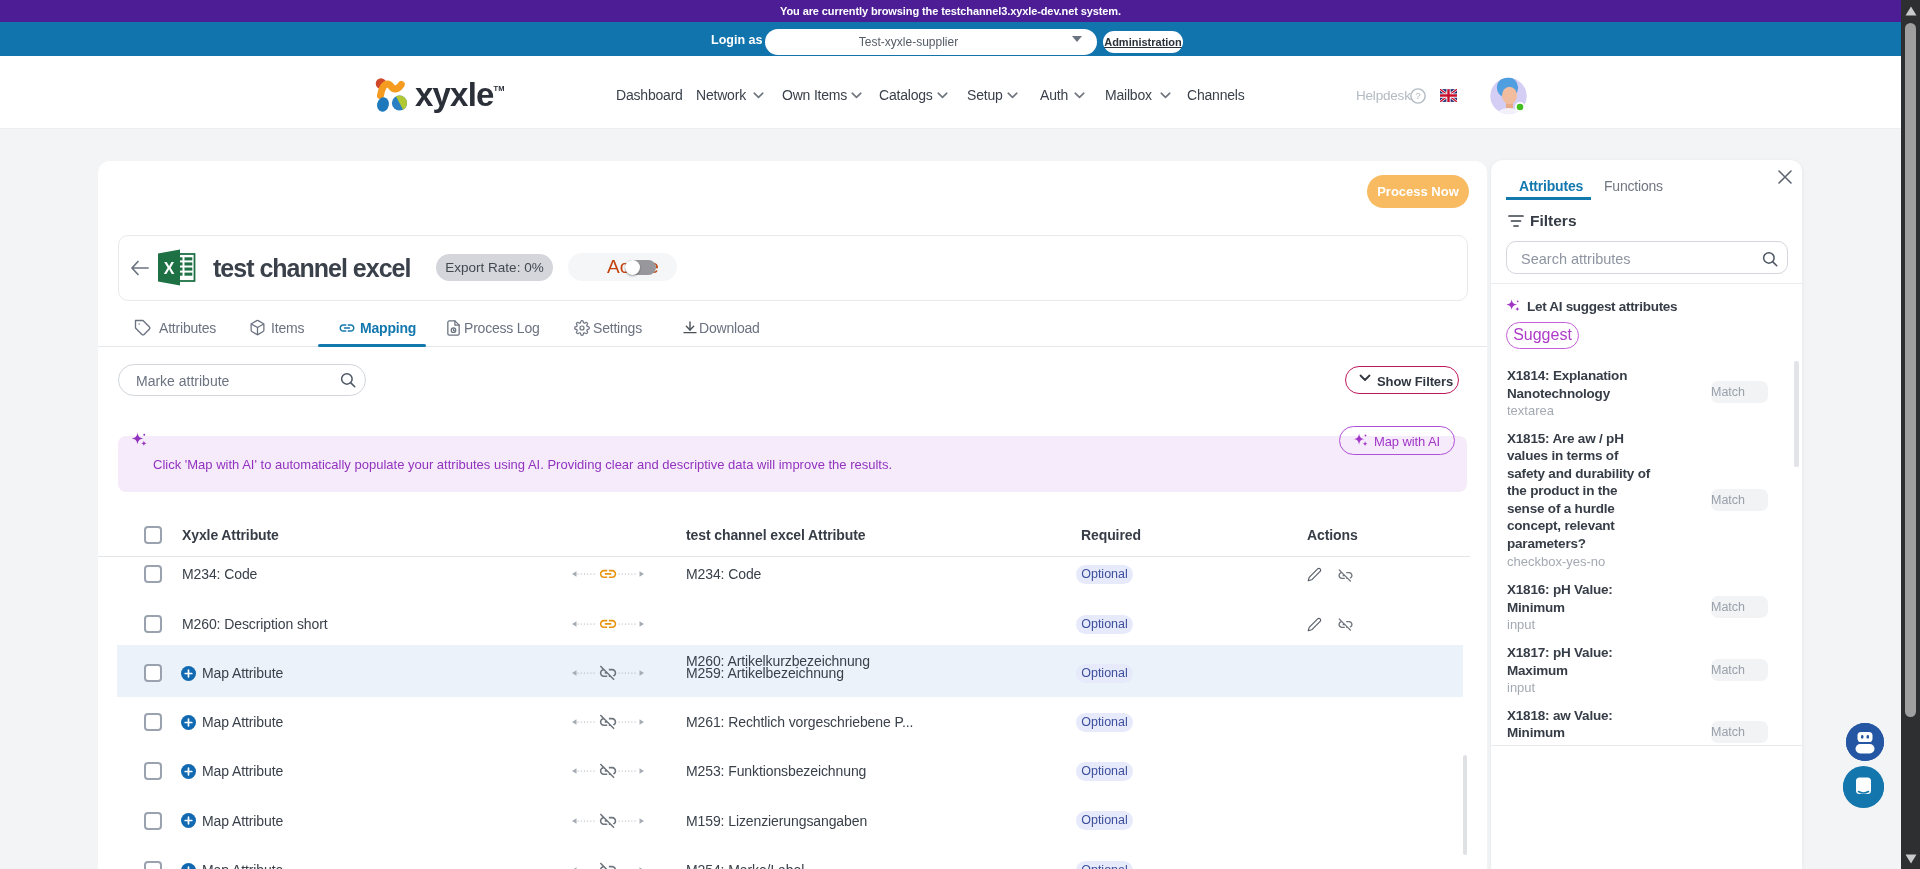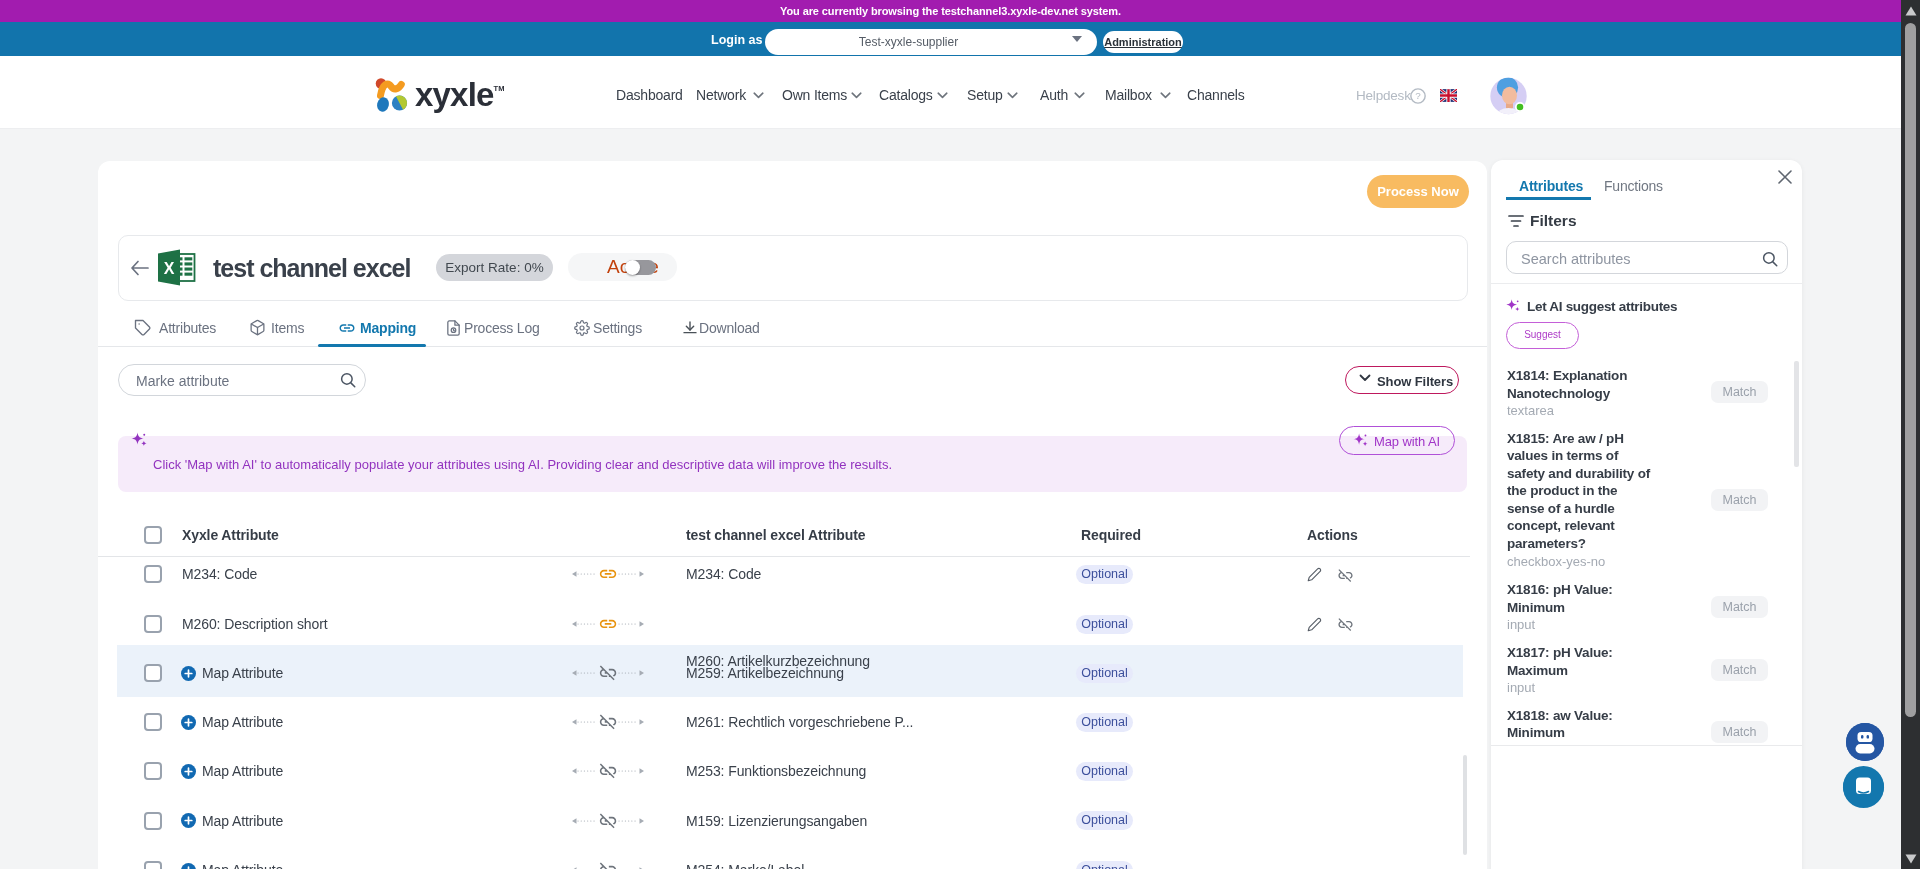--- a/index.html
+++ b/index.html
@@ -1,21 +1,21 @@
 <!DOCTYPE html>
 <html><head>
 <meta charset="utf-8">
 <style>
 *{margin:0;padding:0;box-sizing:border-box}
 html,body{width:1920px;height:869px;overflow:hidden}
 body{font-family:"Liberation Sans",sans-serif;background:#F3F4F5;position:relative}
 .vc{transform:translateY(-50%)}
 .nw{white-space:nowrap}
 
-#topbar{position:absolute;left:0;top:0;width:1901px;height:22px;background:#a21caf;color:#fff;font-size:11px;font-weight:bold;text-align:center;line-height:23px;letter-spacing:-0.1px}
+#topbar{position:absolute;left:0;top:0;width:1901px;height:22px;background:#4c1d95;color:#fff;font-size:11px;font-weight:bold;text-align:center;line-height:23px;letter-spacing:-0.1px}
 #bluebar{position:absolute;left:0;top:22px;width:1901px;height:34px;background:#1274AC}
 #loginas{position:absolute;left:711px;top:40px;color:#fff;font-size:12.5px;font-weight:bold}
 #selpill{position:absolute;left:765px;top:29px;width:332px;height:26px;background:#fff;border-radius:13px;font-size:12px;color:#555C66;text-align:center;line-height:26px;padding-right:45px}
 #selcaret{position:absolute;left:1072px;top:36px;width:0;height:0;border-left:5px solid transparent;border-right:5px solid transparent;border-top:6px solid #6B7280}
 #adminpill{position:absolute;left:1103px;top:31px;width:80px;height:22px;background:#fff;border-radius:11px;font-size:11px;font-weight:bold;color:#2A3138;text-align:center;line-height:22px}
 #adminpill span{text-decoration:underline}
 
 #header{position:absolute;left:0;top:56px;width:1901px;height:73px;background:#fff;border-bottom:1px solid #EDEEF0}
 .nav{position:absolute;top:95px;color:#3A414B;font-size:14px;letter-spacing:-0.2px}
 #logotext{position:absolute;left:415px;top:95px;font-size:33px;font-weight:bold;color:#2B2F38;letter-spacing:-0.8px;transform:translateY(-50%)}
@@ -60,24 +60,24 @@
 
 #panel{position:absolute;left:1491px;top:160px;width:311px;height:780px;background:#fff;border-radius:12px;box-shadow:0 1px 5px rgba(0,0,0,.06)}
 #ptab1{position:absolute;left:1519px;top:186px;font-size:14px;font-weight:bold;color:#1378AE;transform:translateY(-50%);letter-spacing:-0.2px}
 #ptab2{position:absolute;left:1604px;top:186px;font-size:14px;color:#707782;transform:translateY(-50%);letter-spacing:-0.2px}
 #ptabline{position:absolute;left:1506px;top:197px;width:85px;height:2.5px;background:#1378AE}
 #filterslbl{position:absolute;left:1530px;top:221px;font-size:15.5px;font-weight:bold;color:#353C45}
 #psearch{position:absolute;left:1506px;top:241px;width:282px;height:33px;border:1px solid #D3D6DB;border-radius:10px}
 #psearch .ph{position:absolute;left:14px;top:16.5px;font-size:14.5px;color:#8E95A1}
 #pdiv1{position:absolute;left:1491px;top:283px;width:311px;height:1px;background:#EBECEE}
 #aisuggest{position:absolute;left:1527px;top:306px;font-size:13.5px;font-weight:bold;color:#363D47;letter-spacing:-0.3px}
-#suggestbtn{position:absolute;left:1506px;top:322px;width:73px;height:27px;border:1.5px solid #C45FD8;border-radius:14px;font-size:10px;color:#AE3BC8;text-align:center;line-height:24px}
+#suggestbtn{position:absolute;left:1506px;top:322px;width:73px;height:27px;border:1.5px solid #C45FD8;border-radius:14px;font-size:16px;color:#AE3BC8;text-align:center;line-height:24px}
 .pitem{position:absolute;left:1507px;font-size:13.5px;font-weight:bold;color:#363D47;letter-spacing:-0.2px;white-space:nowrap}
 .pmeta{position:absolute;left:1507px;font-size:13px;color:#A4AAB3}
-.match{position:absolute;left:1711px;width:57px;height:22px;background:#F2F3F5;border-radius:7px;font-size:12.5px;color:#9AA1AB;text-align:center;line-height:22px}
+.match{position:absolute;left:1711px;width:57px;height:22px;background:#F2F3F5;border-radius:7px;font-size:12.5px;color:#9AA1AB;line-height:22px}
 #pdiv2{position:absolute;left:1491px;top:745px;width:311px;height:1px;background:#E9EAEC}
 #pscroll{position:absolute;left:1794px;top:361px;width:4.5px;height:106px;background:#E3E4E7;border-radius:2px}
 
 #vtrack{position:absolute;left:1901px;top:0;width:19px;height:869px;background:#2D2F31}
 #vthumb{position:absolute;left:1905px;top:23px;width:11px;height:694px;background:#9F9FA0;border-radius:5.5px}
 
 #fab1{position:absolute;left:1846px;top:723px;width:38px;height:38px;border-radius:50%;background:#2456A3}
 #fab2{position:absolute;left:1843px;top:767px;width:41px;height:41px;border-radius:50%;background:#1377AE}
 </style>
 </head>

